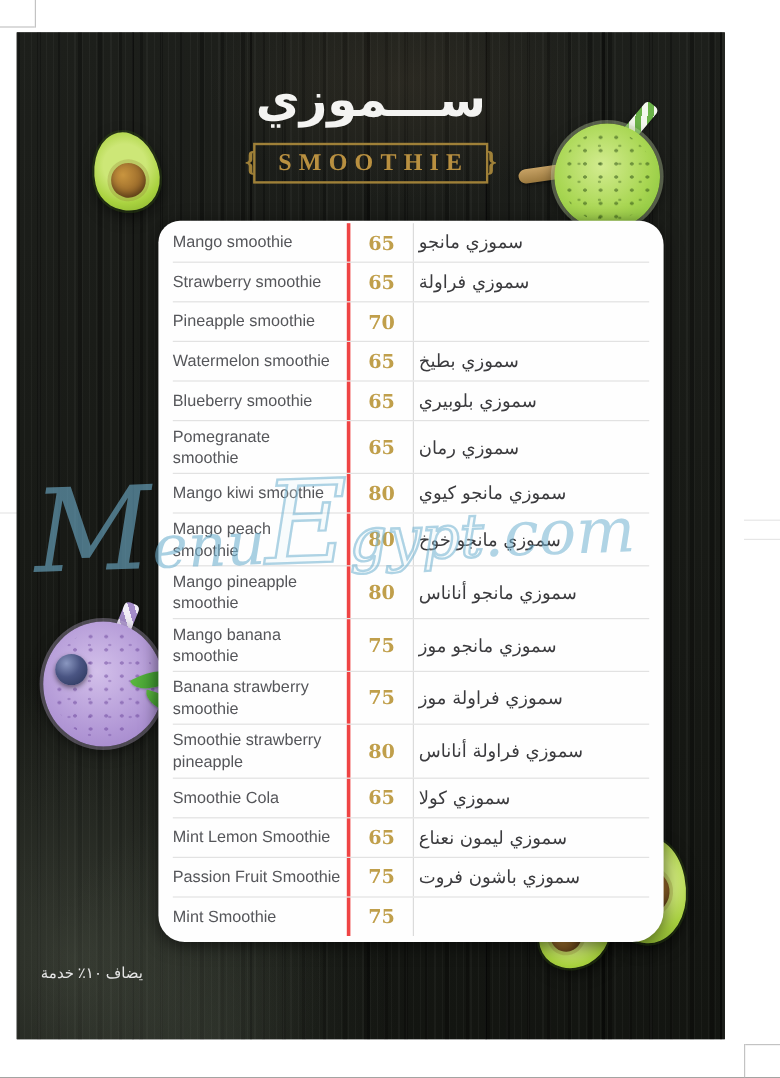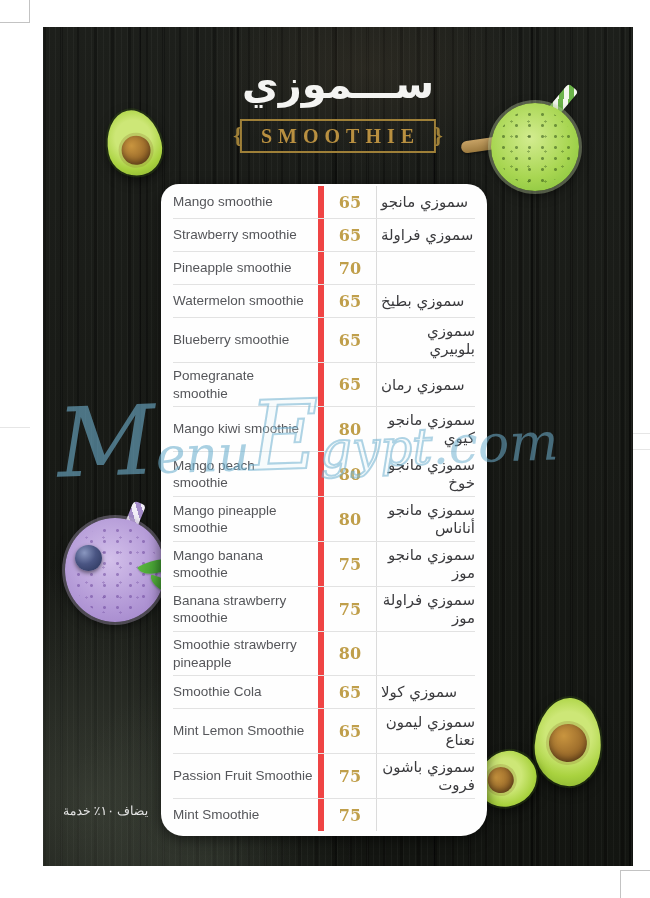--- a/index.html
+++ b/index.html
@@ -11,21 +11,21 @@
   .mark-v-tl{left:29px;top:0;width:1px;height:23px;}
   .mark-h-tl{left:0;top:22px;width:29px;height:1px;}
   .mark-v-br{left:620px;top:870px;width:1px;height:28px;}
   .mark-h-br{left:621px;top:870px;width:29px;height:1px;}
   .fold{position:absolute;background:#e6e6e6;height:1px;}
   .fold-l{left:0;top:427px;width:30px;}
   .fold-r1{left:620px;top:433px;width:30px;}
   .fold-r2{left:620px;top:449px;width:30px;}
 
   
-  .photo{position:absolute;left:43px;top:27px;width:590px;height:839px;overflow:hidden;
+  .photo{position:absolute;left:14px;top:27px;width:590px;height:839px;overflow:hidden;
     background-color:#181a16;
     background-image:
       radial-gradient(ellipse 300px 340px at 8% 92%, rgba(128,138,118,0.30), transparent 70%),
       radial-gradient(ellipse 220px 280px at 28% 100%, rgba(100,112,95,0.20), transparent 70%),
       radial-gradient(ellipse 220px 130px at 55% 5%, rgba(92,78,58,0.22), transparent 75%),
       repeating-linear-gradient(90deg, rgba(255,255,255,0.035) 0 1px, transparent 1px 6px),
       repeating-linear-gradient(90deg, rgba(0,0,0,0.28) 0 3px, transparent 3px 17px),
       repeating-linear-gradient(90deg, transparent 0 96px, rgba(0,0,0,0.5) 96px 98px),
       linear-gradient(180deg,#1d1f1b, #131511);
   }
@@ -35,30 +35,30 @@
     direction:rtl;font-family:"DejaVu Sans",sans-serif;font-weight:bold;
     font-size:40px;color:#f4f4f2;letter-spacing:1px;}
   .smoothie-box{position:absolute;top:92px;left:50%;transform:translateX(-50%);z-index:2;
     border:2px solid #9f8038;color:#b99040;padding:4px 14px 3px 19px;
     font-family:"Liberation Serif",serif;font-weight:bold;font-size:20px;letter-spacing:6px;}
   .brace{position:absolute;top:50%;transform:translateY(-53%);font-size:24px;letter-spacing:0;
     color:#9f8038;font-weight:bold;line-height:1;}
   .brace-l{left:-9px;} .brace-r{right:-9px;}
 
   
-  .card{position:absolute;left:118px;top:157px;width:326px;z-index:5;
+  .card{position:absolute;left:118px;top:157px;width:421px;z-index:5;
     background:#fefefe;border-radius:18px 20px 26px 22px;
     box-shadow:0 3px 14px rgba(0,0,0,0.55);
     padding:2px 12px 5px 12px;box-sizing:border-box;}
   .row{display:flex;align-items:stretch;min-height:32px;border-bottom:1px solid #e2e2e2;}
   .row:last-child{border-bottom:none;text-align:center;}
   .cell-en{width:145px;display:flex;align-items:center;
     font-size:13.5px;line-height:1.3;color:#55565a;white-space:pre;padding:4px 0;}
   .cell-price{width:52px;display:flex;align-items:center;justify-content:center;
-    border-left:6px solid #ef4444;border-right:1px solid #dbdbdb;
+    border-left:3px solid #ef4444;border-right:1px solid #dbdbdb;
     font-family:"DejaVu Serif",serif;font-weight:bold;font-size:16px;color:#c09f4b;}
   .cell-ar{flex:1;display:flex;align-items:center;justify-content:flex-end;direction:rtl;
     font-family:"DejaVu Sans",sans-serif;font-size:15px;color:#3b3b3e;padding:4px 0 4px 4px;}
 
   
   .service-note{position:absolute;left:20px;right:0;top:776px;text-align:left;z-index:2;
     direction:rtl;font-family:Liberation Serif, serif;font-size:12.5px;color:#e4e4e4;
     letter-spacing:0.5px;}
 
   
@@ -232,20 +232,21 @@
     <div class="cell-en">Banana strawberry
 smoothie</div>
     <div class="cell-price">75</div>
     <div class="cell-ar">سموزي فراولة موز</div>
   </div>
 
   <div class="row">
     <div class="cell-en">Smoothie strawberry
 pineapple</div>
     <div class="cell-price">80</div>
+    <div class="cell-ar">سموزي فراولة أناناس</div>
   </div>
 
   <div class="row">
     <div class="cell-en">Smoothie Cola</div>
     <div class="cell-price">65</div>
     <div class="cell-ar">سموزي كولا</div>
   </div>
 
   <div class="row">
     <div class="cell-en">Mint Lemon Smoothie</div>

